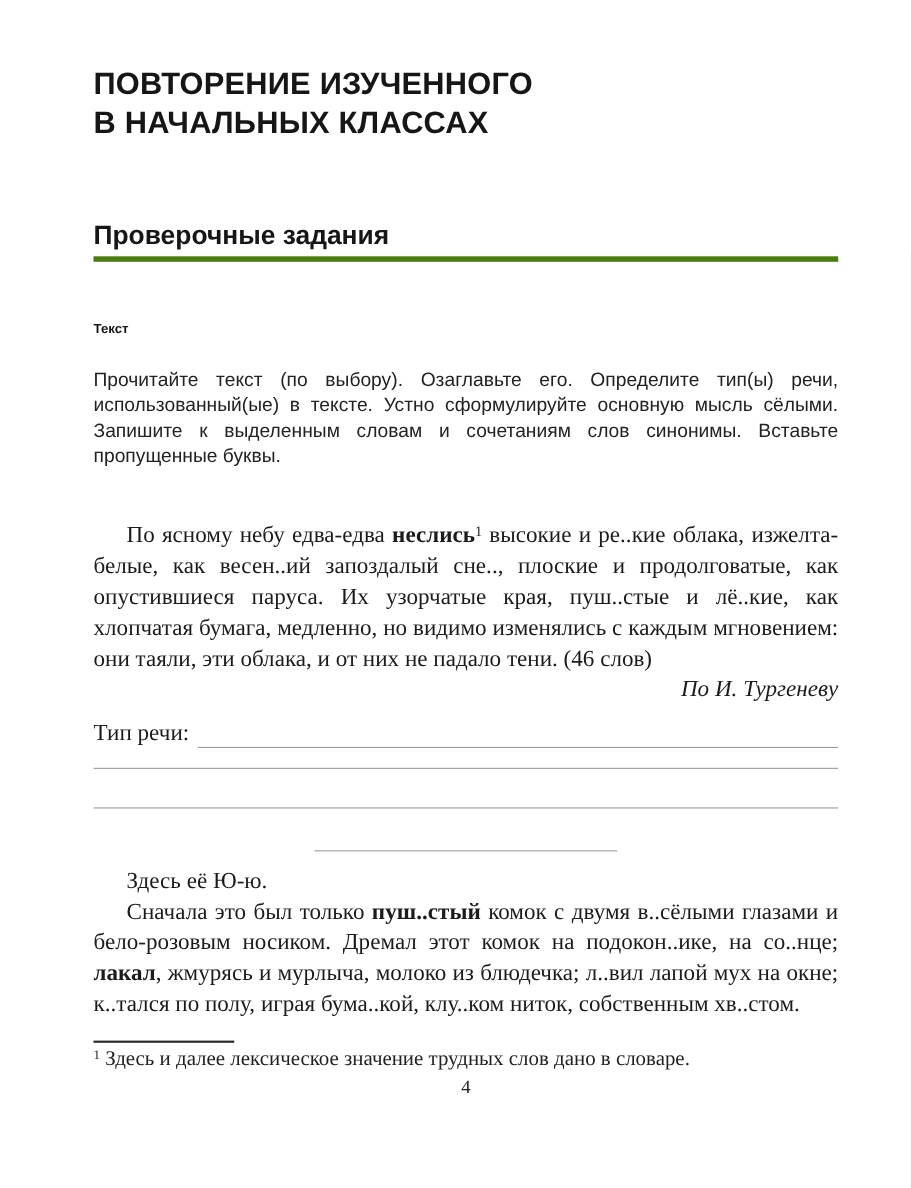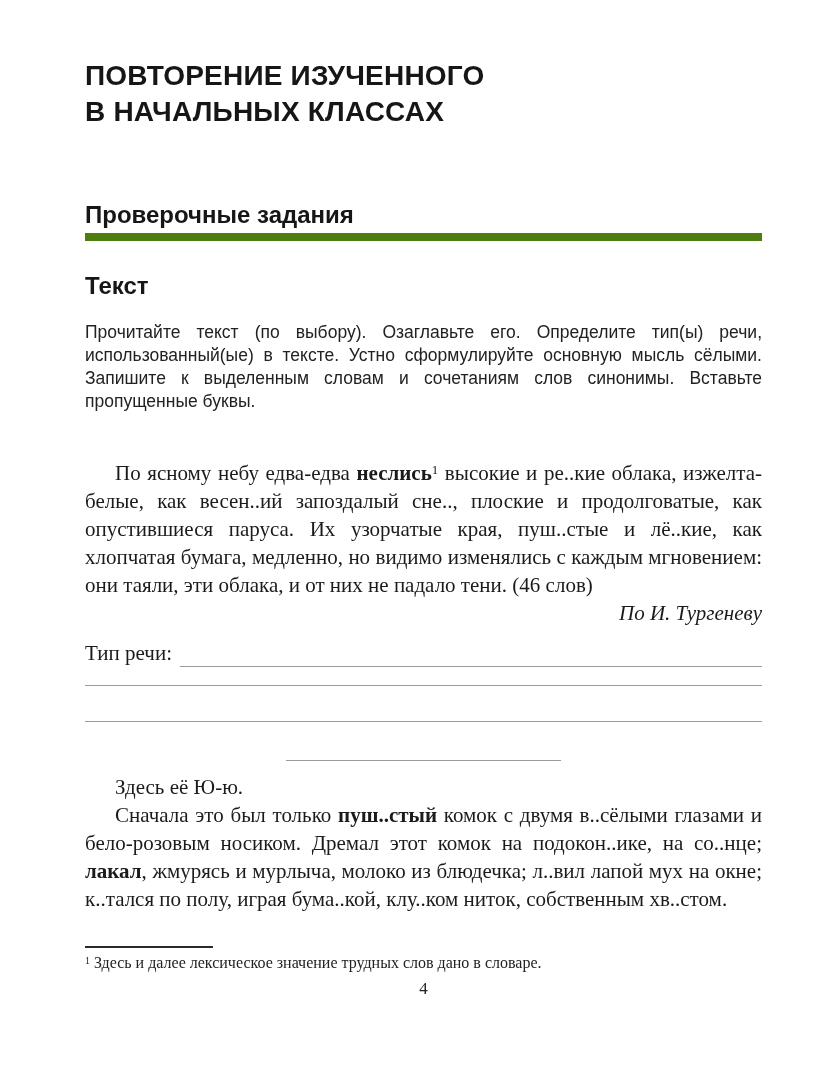--- a/index.html
+++ b/index.html
@@ -24,28 +24,28 @@
     letter-spacing:0.2px;
     color:#161616;
   }
   .section-header {
     margin-top:70px;
     font-family:"Liberation Sans", sans-serif;
     font-weight:bold;
     font-size:24px;
     line-height:30px;
     padding-bottom:3px;
-    border-bottom:8px solid #4d7c0f;
+    border-bottom:5px solid #4d7c0f;
     color:#161616;
   }
   .subsection-header {
-    margin-top:32px;
+    margin-top:48px;
     font-family:"Liberation Sans", sans-serif;
     font-weight:bold;
-    font-size:24px;
+    font-size:12px;
     line-height:26px;
     color:#161616;
   }
   .instructions {
     margin-top:22px;
     font-family:"Liberation Sans", sans-serif;
     font-size:17.5px;
     line-height:23px;
     text-align:justify;
     color:#222;
@@ -108,21 +108,21 @@
     width:677px;
     top:946px;
   }
   .footnote-rule {
     width:128px;
     height:0;
     border-bottom:2px solid #2a2a2a;
   }
   .footnote-text {
     margin-top:5px;
-    font-size:16px;
+    font-size:19px;
     line-height:20px;
     color:#222;
   }
   .page-number {
     margin-top:6px;
     text-align:center;
     font-size:17px;
     color:#222;
   }
 </style>

